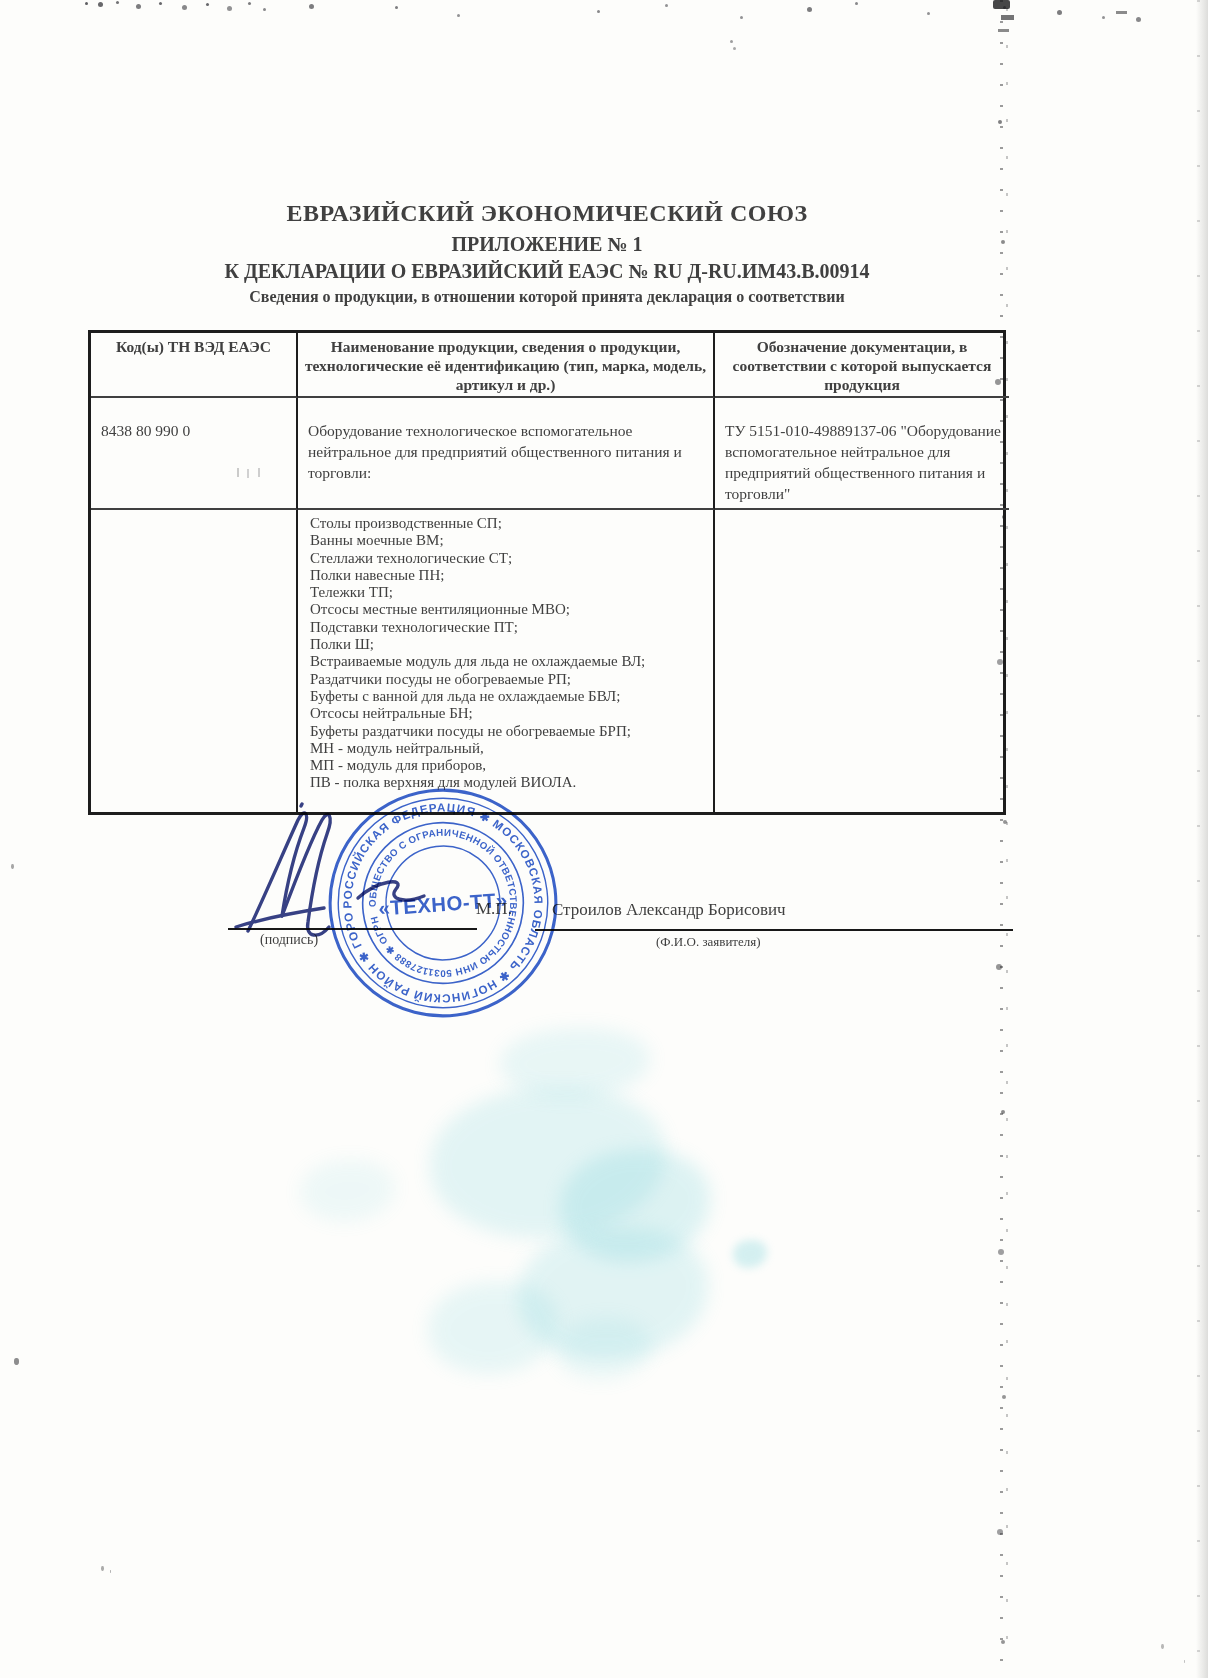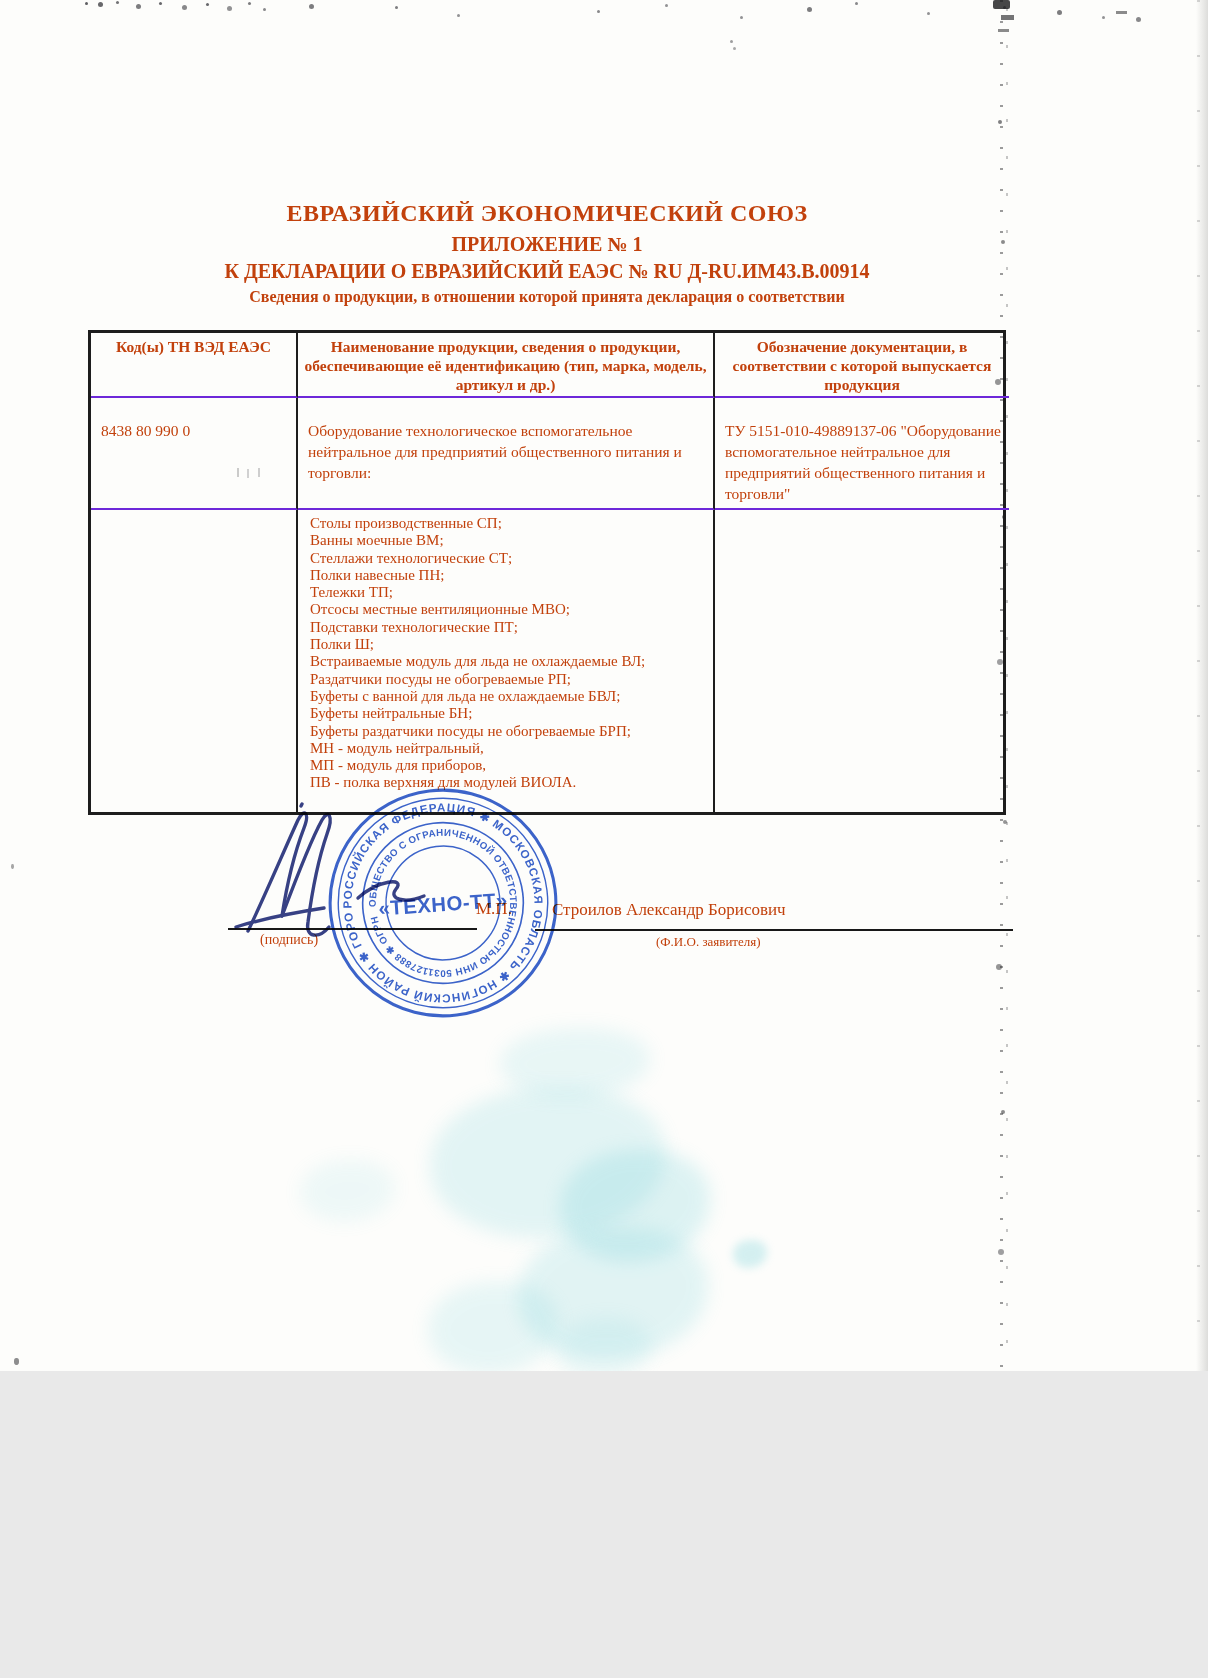--- a/index.html
+++ b/index.html
@@ -1,34 +1,34 @@
 <!DOCTYPE html>
 <html><head>
 <meta charset="utf-8">
 <style>
   * { margin:0; padding:0; box-sizing:border-box; }
   html,body { background:#e9e9e9; }
   .page {
-    position:relative; width:1208px; height:1371px;
+    position:relative; width:1208px; height:1678px;
     background:#fdfdfb; overflow:hidden;
-    font-family:"Liberation Serif", serif; color:#c2410c;
+    font-family:"Liberation Serif", serif; color:#404040;
   }
   
   .titles { position:absolute; left:88px; top:200px; width:918px; text-align:center; }
   .t1 { font-size:24px; font-weight:bold; letter-spacing:.5px; }
   .t2 { font-size:20px; font-weight:bold; margin-top:6px; }
   .t3 { font-size:20px; font-weight:bold; margin-top:4px; }
   .t4 { font-size:16px; font-weight:bold; margin-top:5px; }
   
   .doc-table {
     position:absolute; left:88px; top:330px; width:918px;
     display:grid; grid-template-columns:207px 417px 294px;
     border:3px solid #1d1d1d;
   }
-  .cell { border-right:2px solid #1d1d1d; border-bottom:2px solid #6d28d9; font-size:15.5px; }
+  .cell { border-right:2px solid #1d1d1d; border-bottom:2px solid #404040; font-size:15.5px; }
   .cell.last-col { border-right:none; }
   .cell.last-row { border-bottom:none; }
   .hcell { font-weight:bold; text-align:center; padding:4px 6px 2px; line-height:19px; min-height:58px; }
   .bcell { padding:22px 8px 4px 10px; line-height:21px; }
   .code-cell { min-height:104px; }
   .products-cell { padding:5px 6px 20px 12px; line-height:17.3px; font-size:15px; min-height:270px; }
   .products-cell div { white-space:nowrap; }
   
   .sig-line   { position:absolute; left:228px; top:928px; width:249px; height:2px; background:#181818; }
   .fio-line   { position:absolute; left:535px; top:929px; width:478px; height:2px; background:#181818; }
@@ -112,41 +112,41 @@
 
   <div class="titles">
     <div class="t1">ЕВРАЗИЙСКИЙ ЭКОНОМИЧЕСКИЙ СОЮЗ</div>
     <div class="t2">ПРИЛОЖЕНИЕ № 1</div>
     <div class="t3">К ДЕКЛАРАЦИИ О ЕВРАЗИЙСКИЙ ЕАЭС № RU Д-RU.ИМ43.В.00914</div>
     <div class="t4">Сведения о продукции, в отношении которой принята декларация о соответствии</div>
   </div>
 
   <div class="doc-table">
     <div class="cell hcell">Код(ы) ТН ВЭД ЕАЭС</div>
-    <div class="cell hcell">Наименование продукции, сведения о продукции, обеспечивающие её идентификацию (тип, марка, модель, артикул и др.)</div>
+    <div class="cell hcell">Наименование продукции, сведения о продукции, технологические её идентификацию (тип, марка, модель, артикул и др.)</div>
     <div class="cell hcell last-col">Обозначение документации, в соответствии с которой выпускается продукция</div>
 
     <div class="cell bcell code-cell">8438 80 990 0</div>
     <div class="cell bcell">Оборудование технологическое вспомогательное нейтральное для предприятий общественного питания и торговли:</div>
     <div class="cell bcell last-col">ТУ 5151-010-49889137-06 "Оборудование вспомогательное нейтральное для предприятий общественного питания и торговли"</div>
 
     <div class="cell last-row"></div>
     <div class="cell last-row products-cell">
       <div>Столы производственные СП;</div>
       <div>Ванны моечные ВМ;</div>
       <div>Стеллажи технологические СТ;</div>
       <div>Полки навесные ПН;</div>
       <div>Тележки ТП;</div>
       <div>Отсосы местные вентиляционные МВО;</div>
       <div>Подставки технологические ПТ;</div>
       <div>Полки Ш;</div>
       <div>Встраиваемые модуль для льда не охлаждаемые ВЛ;</div>
       <div>Раздатчики посуды не обогреваемые РП;</div>
       <div>Буфеты с ванной для льда не охлаждаемые БВЛ;</div>
-      <div>Буфеты нейтральные БН;</div>
+      <div>Отсосы нейтральные БН;</div>
       <div>Буфеты раздатчики посуды не обогреваемые БРП;</div>
       <div>МН - модуль нейтральный,</div>
       <div>МП - модуль для приборов,</div>
       <div>ПВ - полка верхняя для модулей ВИОЛА.</div>
     </div>
     <div class="cell last-row last-col"></div>
   </div>
 
   <div class="sig-line"></div>
   <div class="fio-line"></div>

